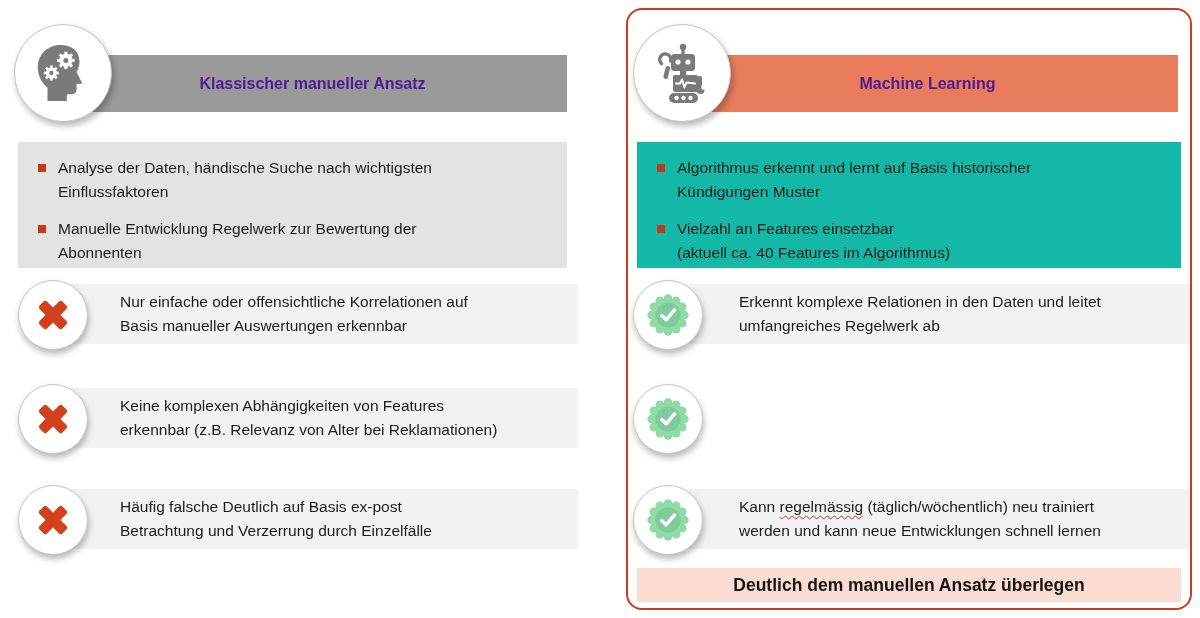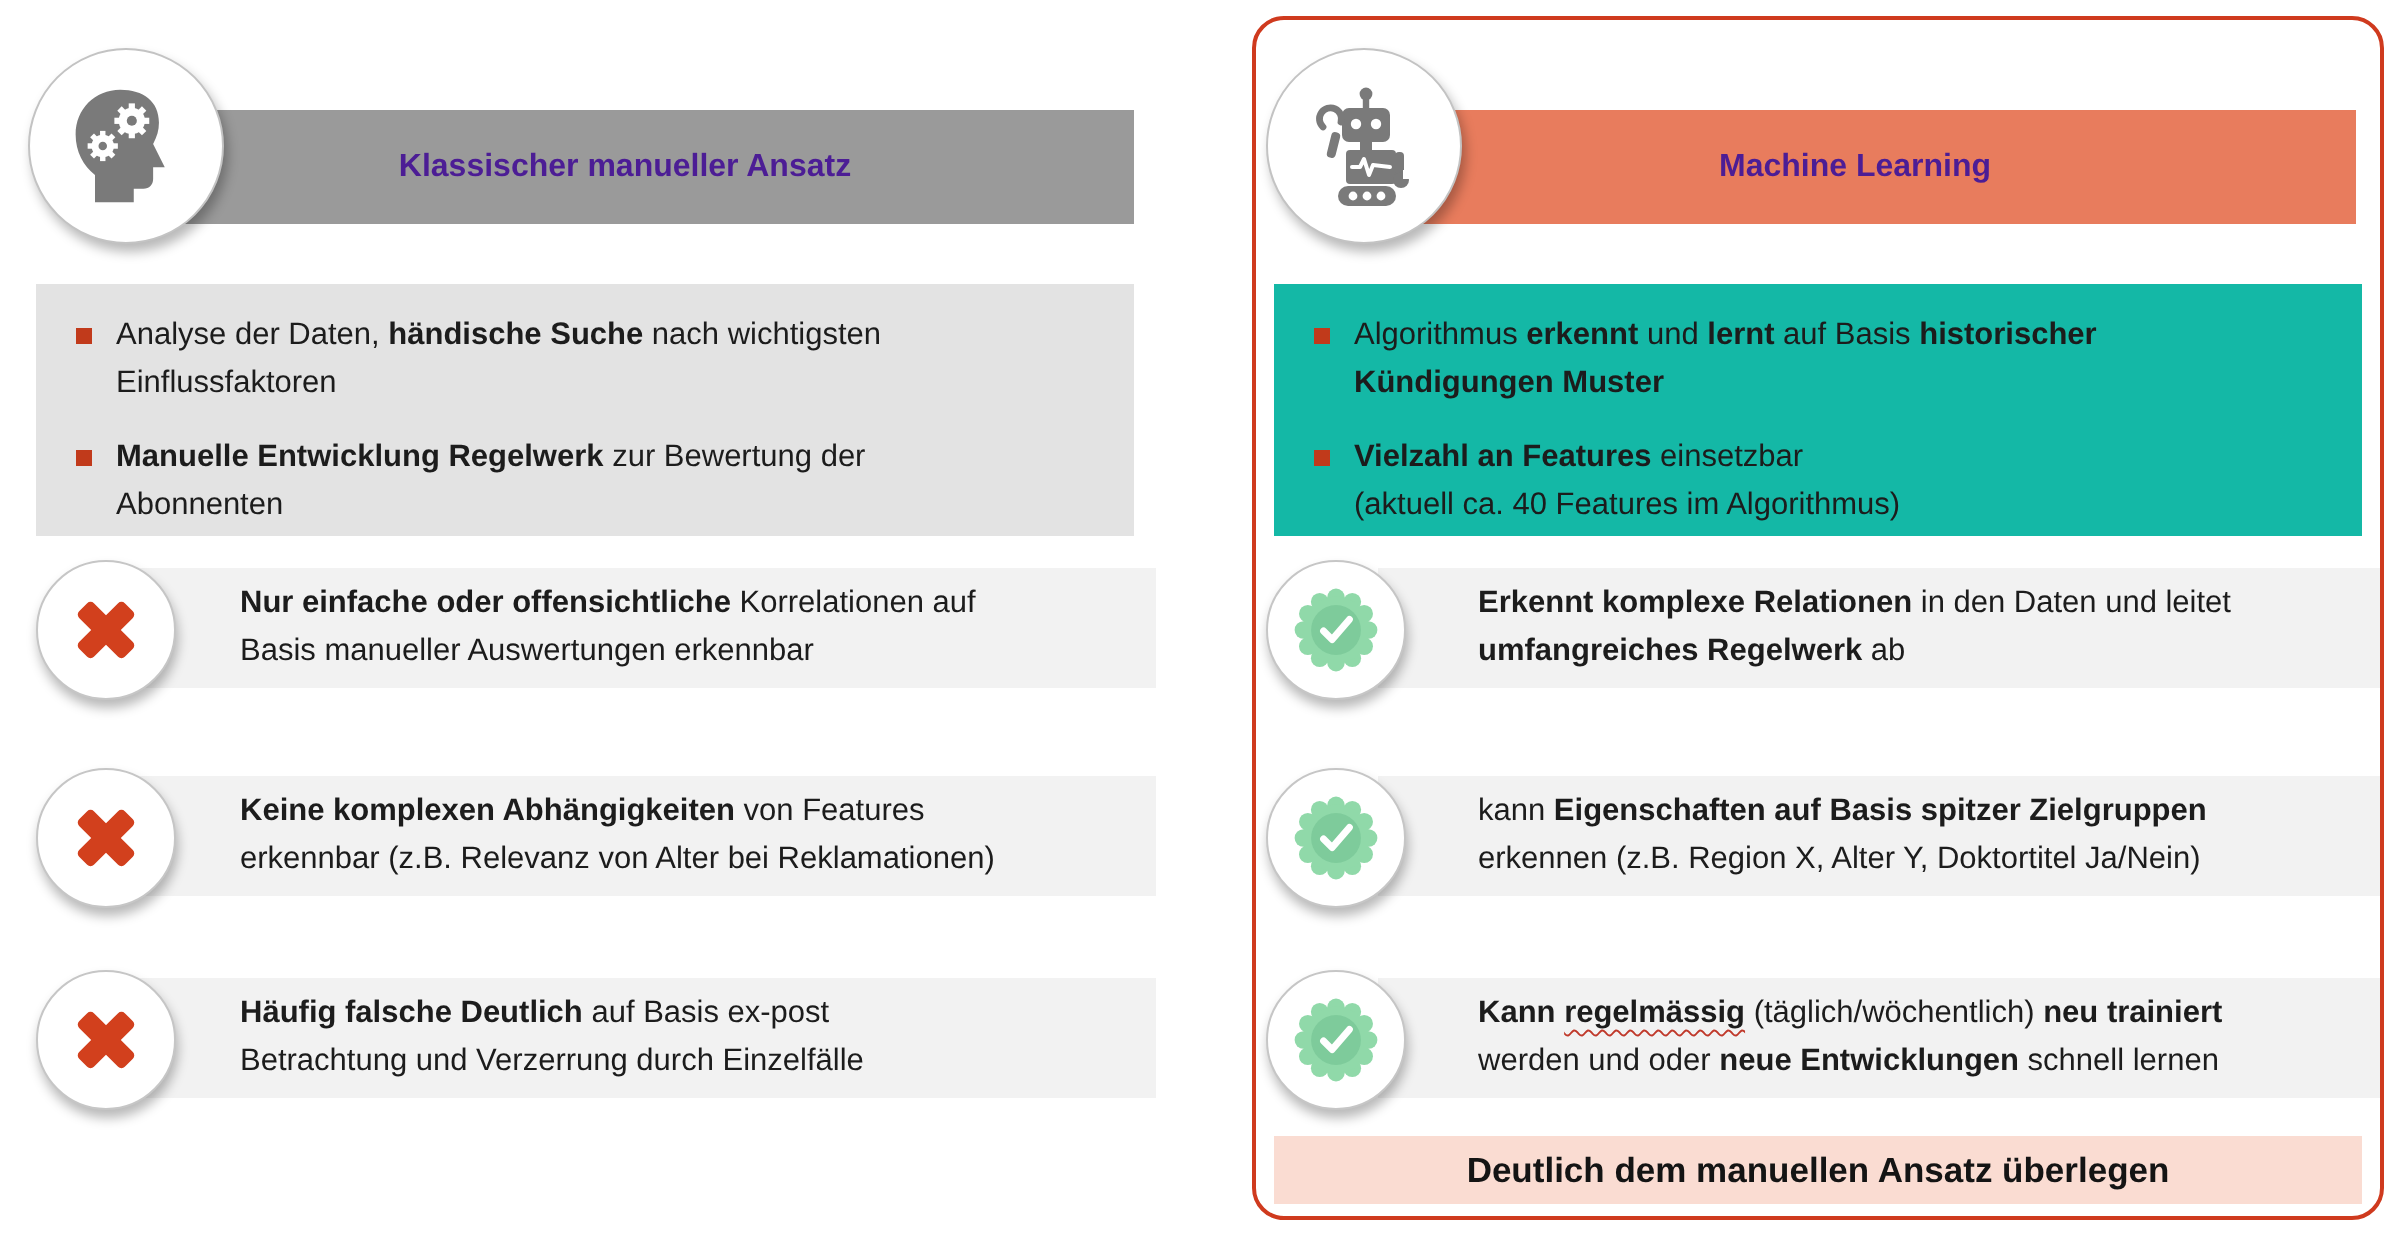--- a/index.html
+++ b/index.html
@@ -35,21 +35,21 @@
   .rrow-circle{left:633px;} .rrow-box{left:689px;width:501px;}
 
   
   .ml-frame{position:absolute;left:626px;top:8px;width:566px;height:602px;border:2px solid #cf3a1e;
     border-radius:16px;background:#ffffff;z-index:0;box-sizing:border-box;}
 
   .footer-banner{position:absolute;left:637px;top:568px;width:544px;height:34px;background:#fadcd2;
     display:flex;align-items:center;justify-content:center;z-index:1;}
   .footer-banner span{font-weight:bold;font-size:17.5px;color:#141414;}
 
-  b{font-weight:bold;}
+  b{font-weight:normal;}
   .wavy{text-decoration:underline;text-decoration-style:wavy;text-decoration-color:#c0392b;
     text-decoration-thickness:1px;text-underline-offset:3px;}
 </style>
 </head>
 <body>
 
 <div class="canvas">
 
   <div class="ml-frame"></div>
 
@@ -270,26 +270,20 @@
           <circle cx="15.5" cy="9.3" r="4.6"></circle>
         <circle cx="24" cy="7" r="4.6"></circle>
           <circle cx="32.5" cy="9.3" r="4.6"></circle>
           <circle cx="38.7" cy="15.5" r="4.6"></circle>
         <circle cx="24" cy="24" r="17.5"></circle>
       </g>
       <circle cx="24" cy="24" r="13" fill="#7ecb9b"></circle>
       <path d="M17.5,24.5 l4.5,4.5 l9,-10.5" stroke="#ffffff" stroke-width="3.6" fill="none" stroke-linecap="round" stroke-linejoin="round"></path>
     </svg>
   </div>
-  <div class="row-box rrow-box" style="top:388px;">
-    <p>
-      <span>kann </span><b>Eigenschaften auf Basis spitzer Zielgruppen</b><br>
-      <span>erkennen (z.B. Region X, Alter Y, Doktortitel Ja/Nein)</span>
-    </p>
-  </div>
 
   <div class="row-circle rrow-circle" style="top:485px;">
     <svg width="46" height="46" viewBox="0 0 48 48">
       <g fill="#90d9a9">
         <circle cx="41" cy="24" r="4.6"></circle>
           <circle cx="38.7" cy="32.5" r="4.6"></circle>
           <circle cx="32.5" cy="38.7" r="4.6"></circle>
         <circle cx="24" cy="41" r="4.6"></circle>
           <circle cx="15.5" cy="38.7" r="4.6"></circle>
           <circle cx="9.3" cy="32.5" r="4.6"></circle>
@@ -301,21 +295,21 @@
           <circle cx="38.7" cy="15.5" r="4.6"></circle>
         <circle cx="24" cy="24" r="17.5"></circle>
       </g>
       <circle cx="24" cy="24" r="13" fill="#7ecb9b"></circle>
       <path d="M17.5,24.5 l4.5,4.5 l9,-10.5" stroke="#ffffff" stroke-width="3.6" fill="none" stroke-linecap="round" stroke-linejoin="round"></path>
     </svg>
   </div>
   <div class="row-box rrow-box" style="top:489px;">
     <p>
       <b>Kann </b><b class="wavy">regelmässig</b><span> (täglich/wöchentlich) </span><b>neu trainiert</b><br>
-      <span>werden und oder </span><b>neue Entwicklungen</b><span> schnell lernen</span>
+      <span>werden und kann </span><b>neue Entwicklungen</b><span> schnell lernen</span>
     </p>
   </div>
 
   <div class="footer-banner">
     <span>Deutlich dem manuellen Ansatz überlegen</span>
   </div>
 
 </div>
 
 </body></html>

